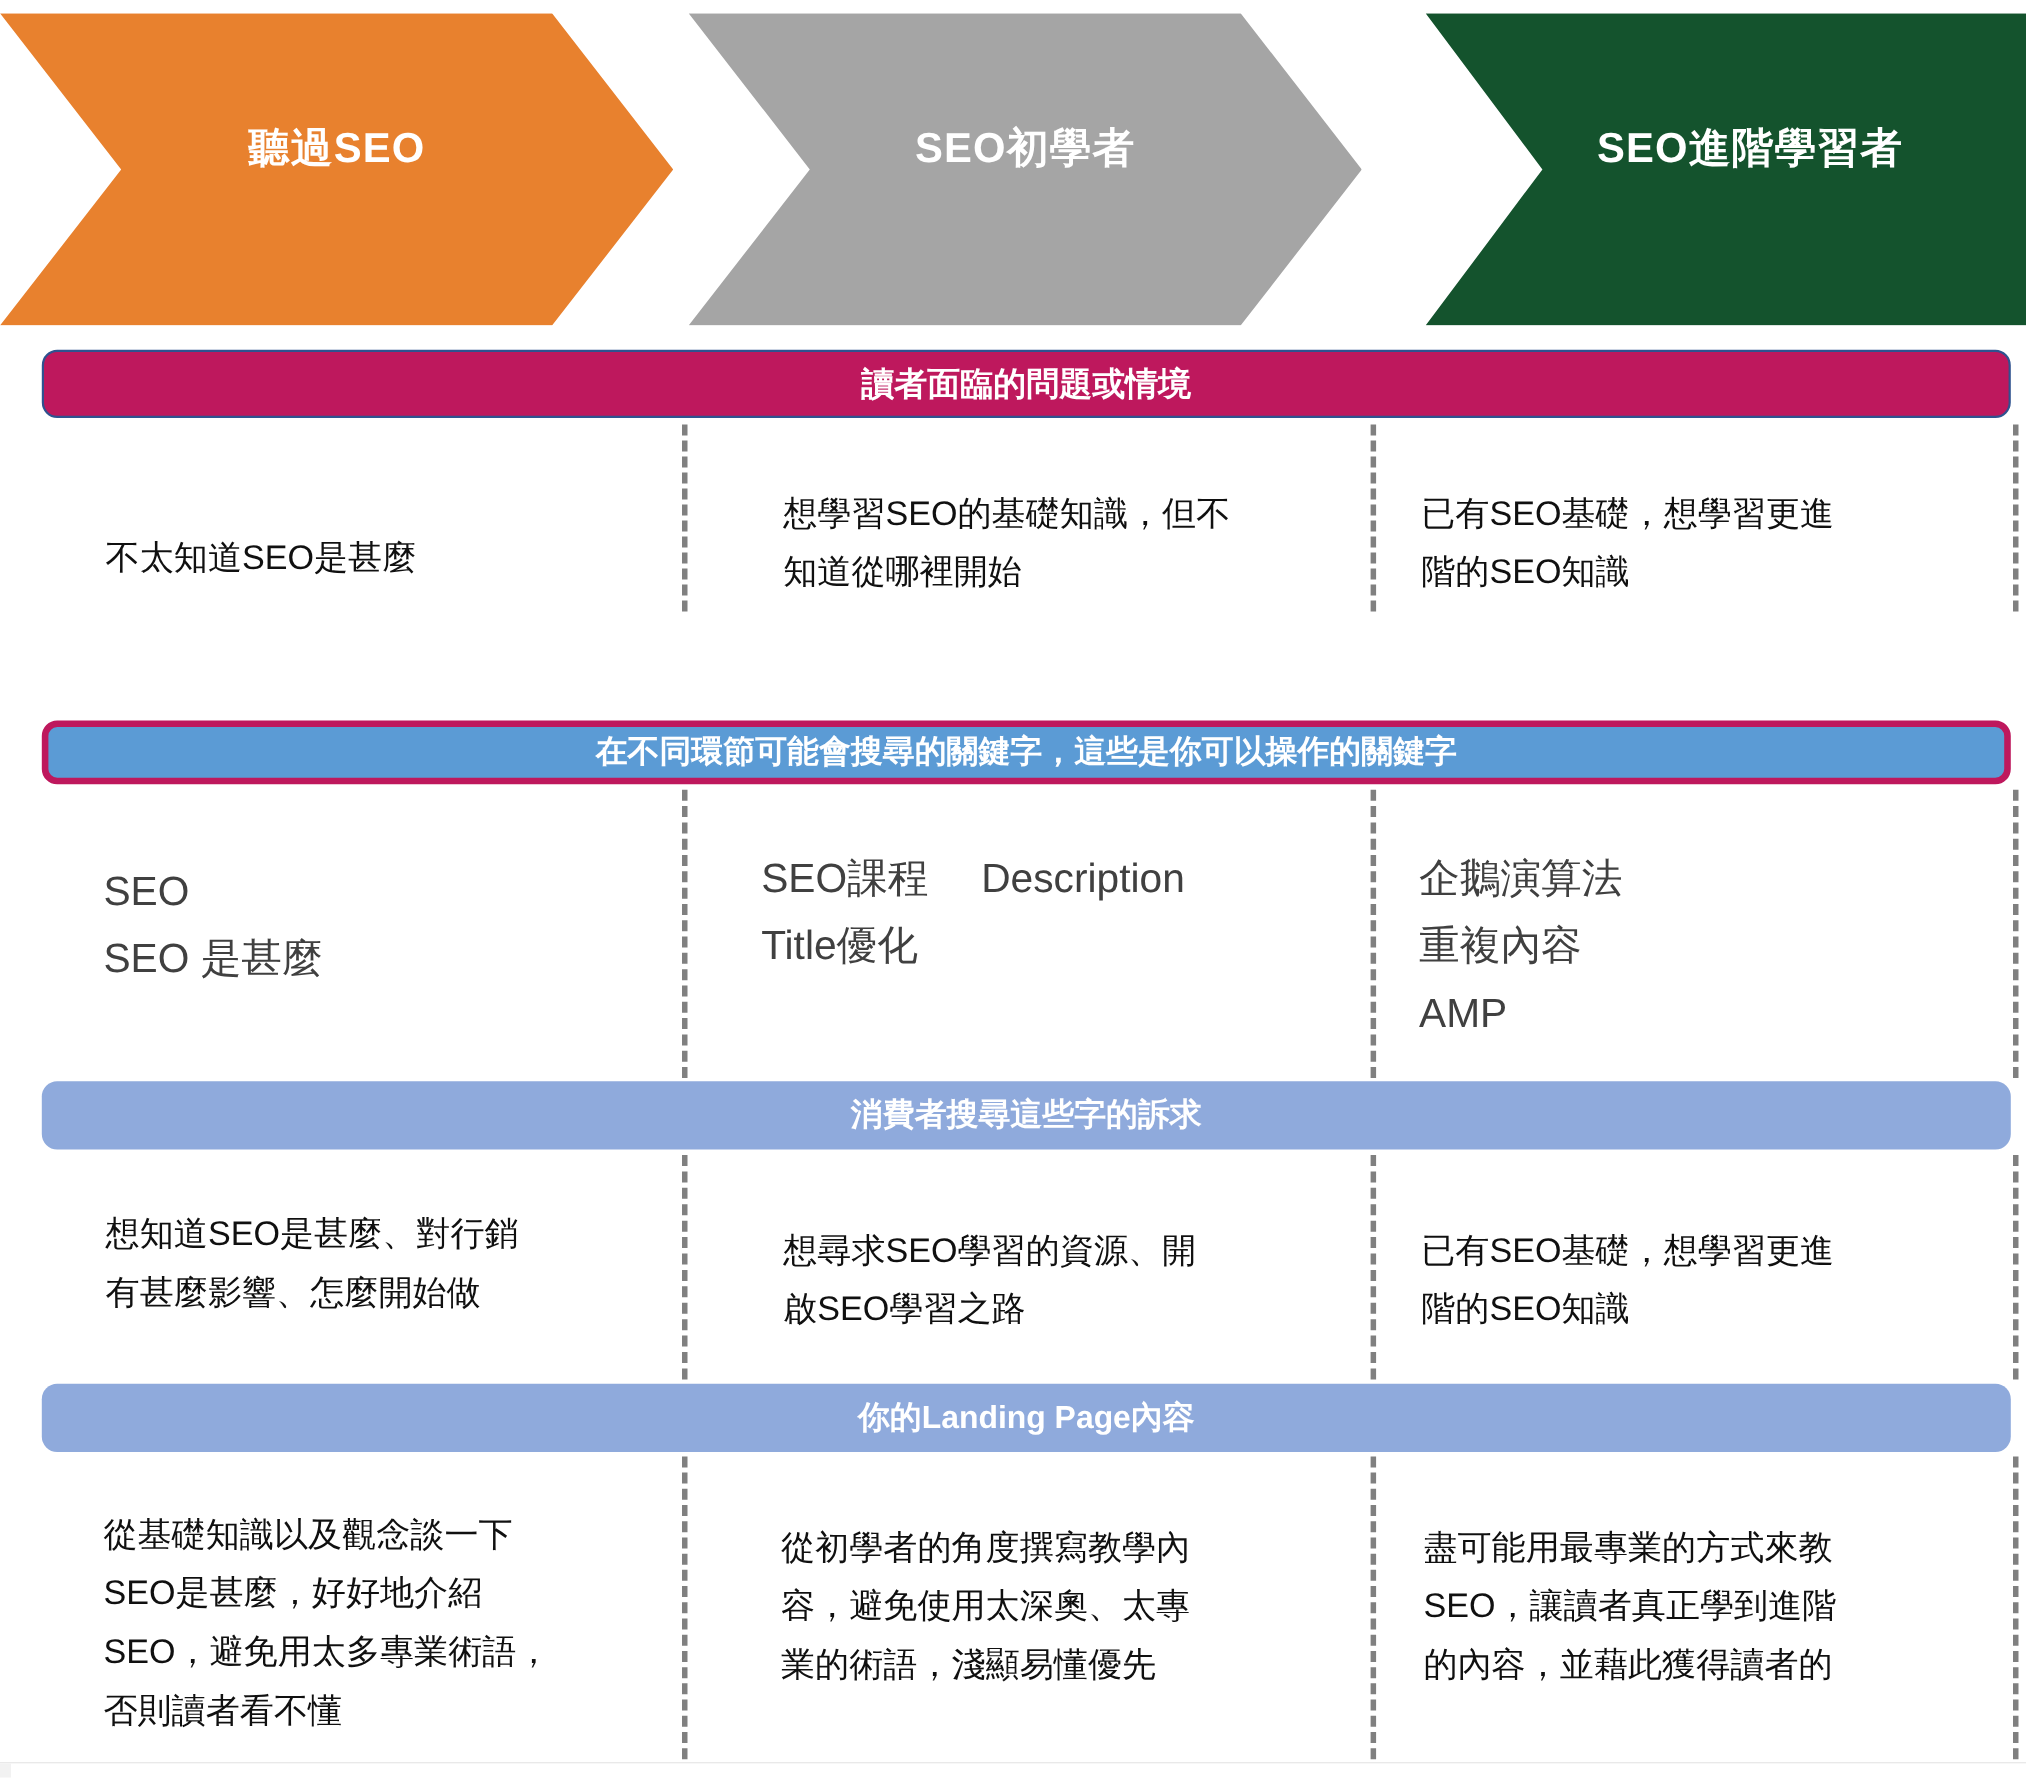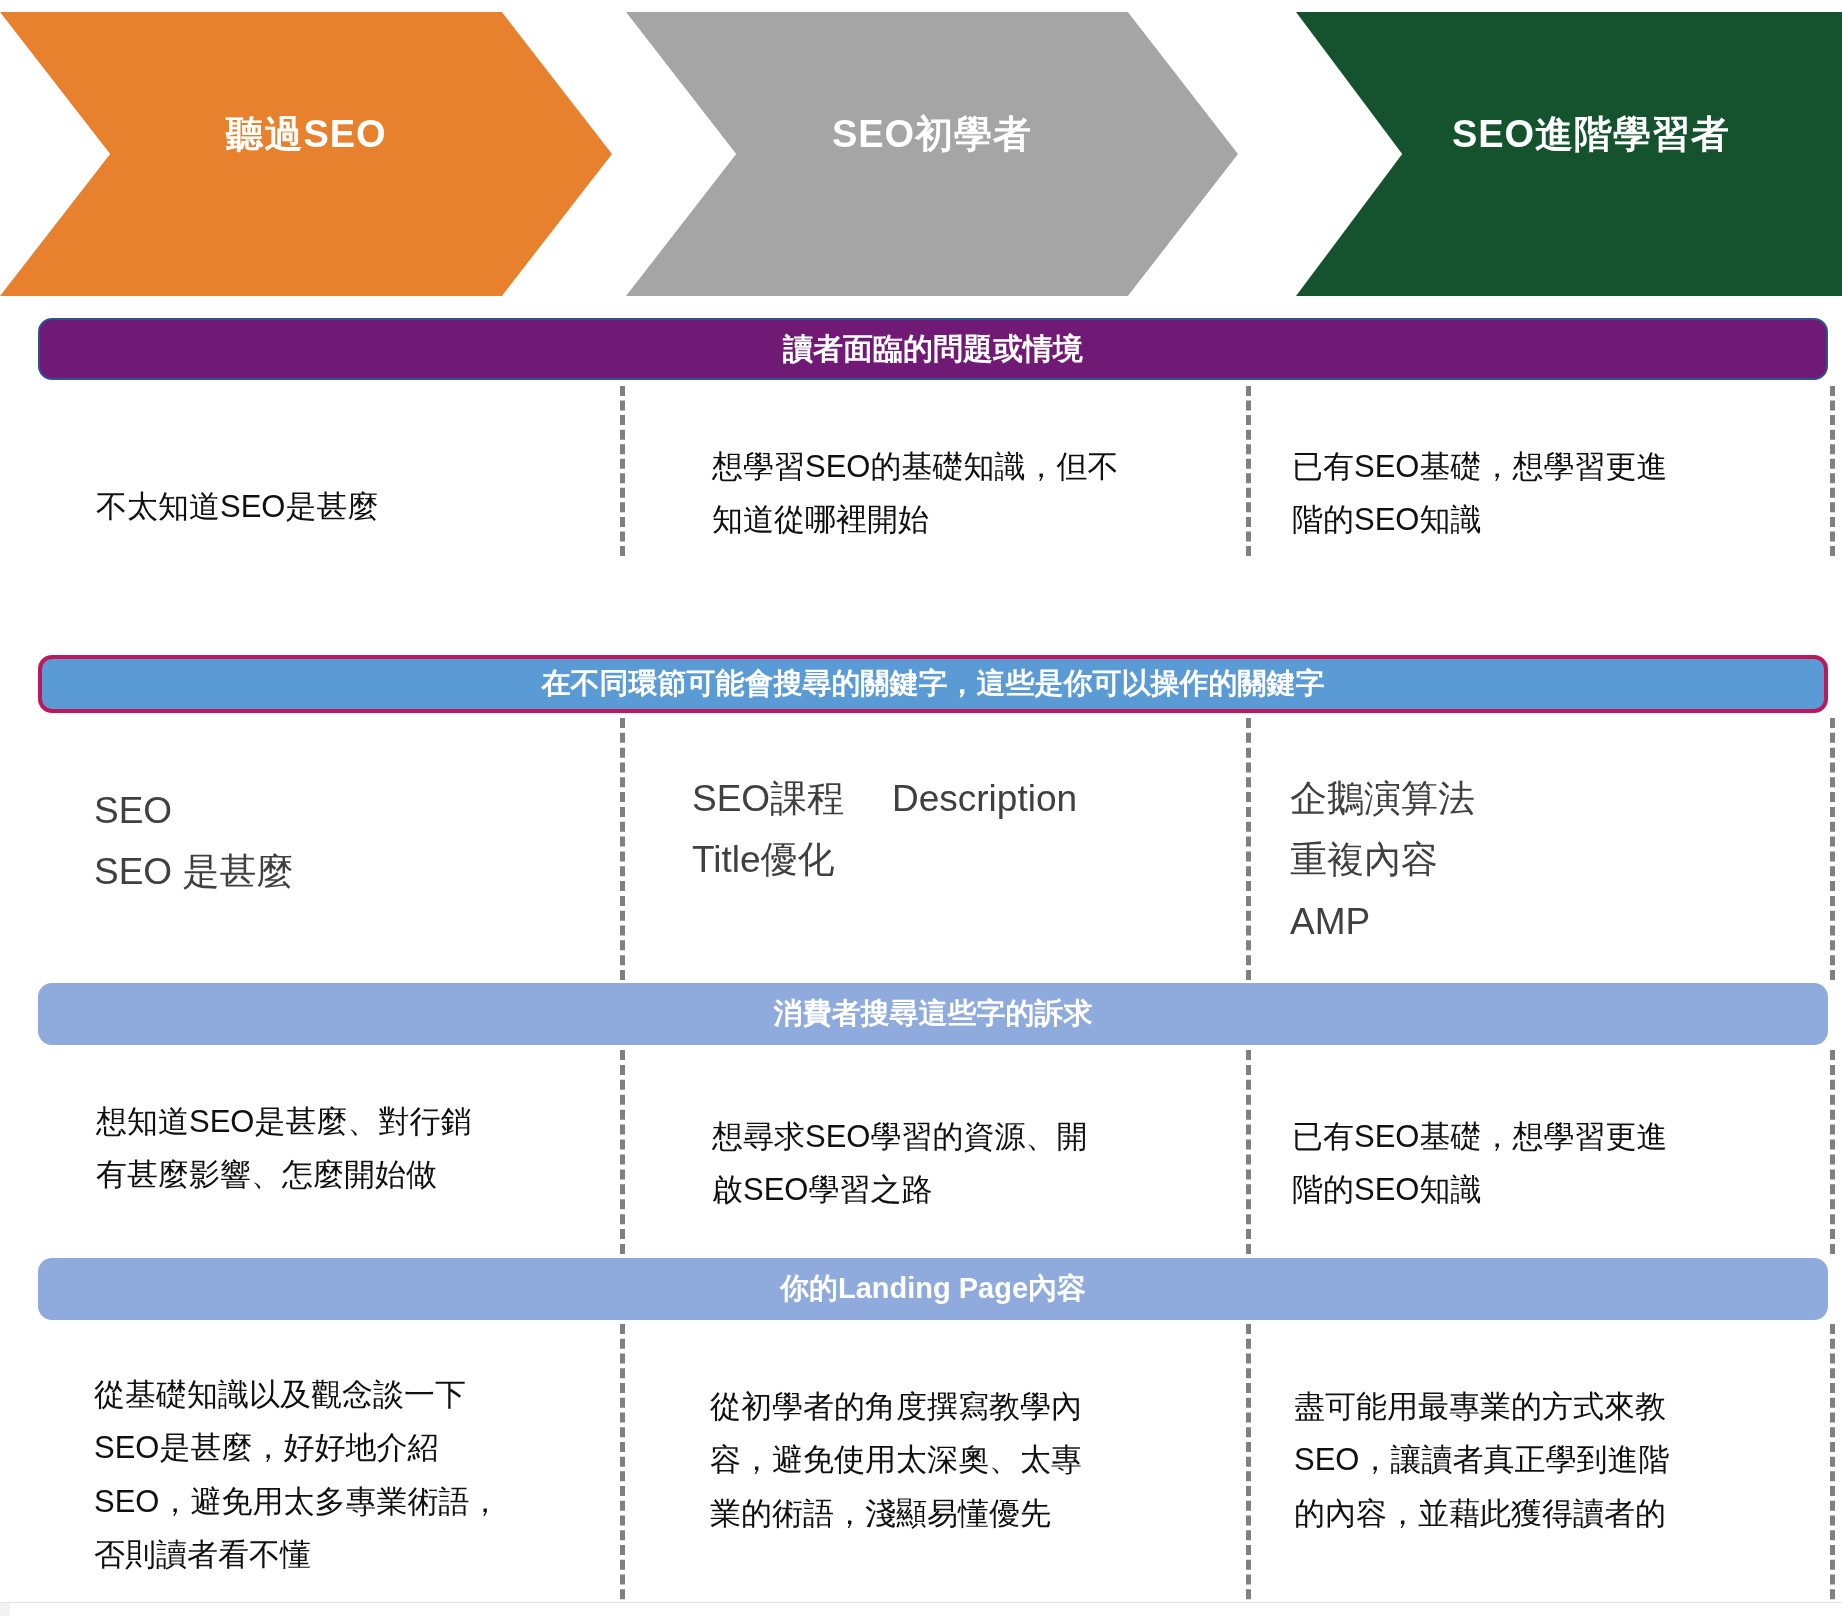--- a/index.html
+++ b/index.html
@@ -70,29 +70,29 @@
     align-items: center;
     justify-content: center;
     border-radius: 14px;
     color: #ffffff;
     font-weight: bold;
     z-index: 5;
   }
   .band-1 {
     top: 318px;
     height: 62px;
-    background: #701a75;
+    background: #be185d;
     border: 2px solid #2F528F;
     font-size: 30px;
   }
   .band-2 {
     top: 655px;
     height: 58px;
     background: #5B9BD5;
-    border: 4px solid #be185d;
+    border: 6px solid #be185d;
     font-size: 29px;
   }
   .band-3 {
     top: 983px;
     height: 62px;
     background: #8FAADC;
     font-size: 29px;
   }
   .band-4 {
     top: 1258px;

